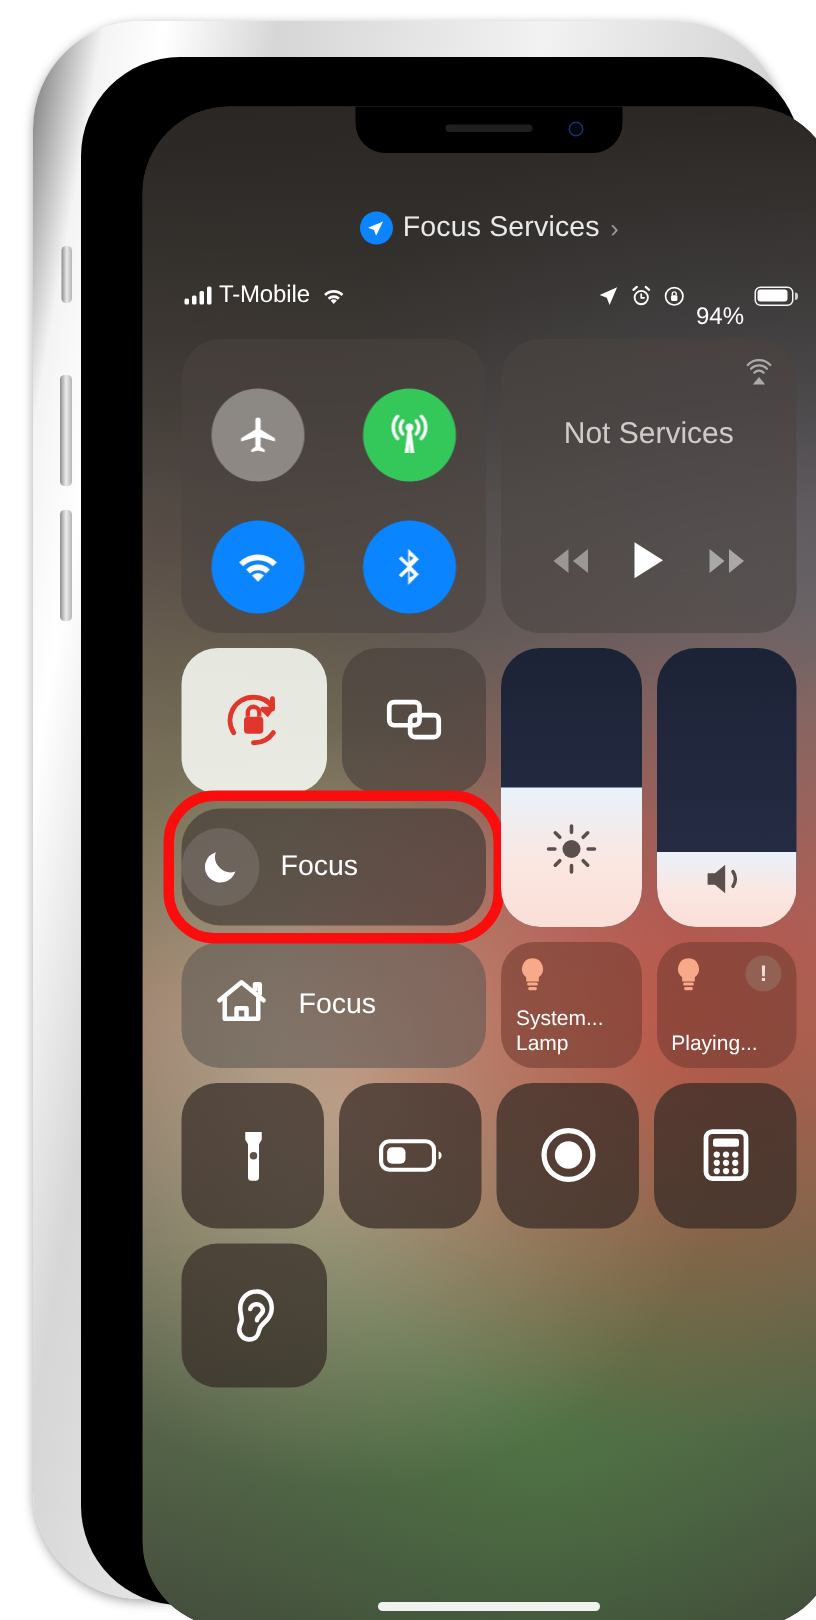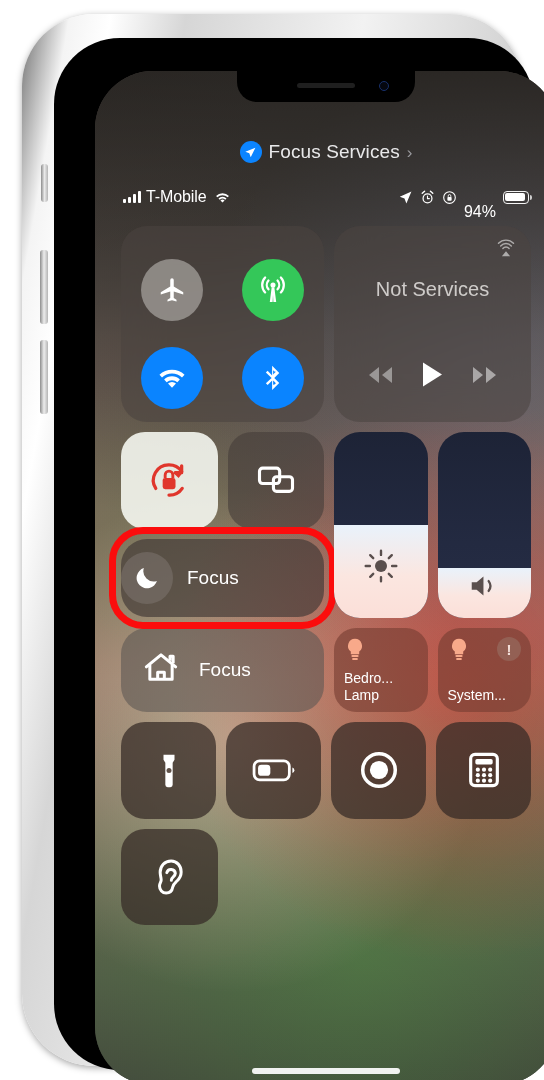--- a/index.html
+++ b/index.html
@@ -460,33 +460,33 @@
           </div>
 
           <div class="light-tile">
             <span>
               <svg width="22" height="28" viewBox="0 0 18 24">
                 <path d="M9 1.6a6 6 0 0 1 3.6 10.8v2.4H5.4v-2.4A6 6 0 0 1 9 1.6z" fill="#f8a98a"></path>
                 <rect x="5.9" y="15.4" width="6.2" height="1.8" rx=".9" fill="#f8a98a"></rect>
                 <rect x="6.5" y="18" width="5" height="1.8" rx=".9" fill="#f8a98a"></rect>
               </svg>
             </span>
-            <span class="light-name">Bedro... Lamp</span>
+            <span class="light-name">System... Lamp</span>
           </div>
 
           <div class="light-tile">
             <span>
               <svg width="22" height="28" viewBox="0 0 18 24">
                 <path d="M9 1.6a6 6 0 0 1 3.6 10.8v2.4H5.4v-2.4A6 6 0 0 1 9 1.6z" fill="#f8a98a"></path>
                 <rect x="5.9" y="15.4" width="6.2" height="1.8" rx=".9" fill="#f8a98a"></rect>
                 <rect x="6.5" y="18" width="5" height="1.8" rx=".9" fill="#f8a98a"></rect>
               </svg>
             </span>
             <span class="warning-badge">!</span>
-            <span class="light-name">System...</span>
+            <span class="light-name">Playing...</span>
           </div>
         </div>
 
         <div id="utility-row">
           <div class="util-tile">
             <svg width="40" height="40" viewBox="0 0 24 24">
               <path d="M8.7 2.8h6.6v3.1l-1.1 1.8v13.2a1.4 1.4 0 0 1-1.4 1.4h-1.6a1.4 1.4 0 0 1-1.4-1.4V7.7L8.7 5.9V2.8z" fill="#fff"></path>
               <circle cx="12" cy="12.3" r="1.5" fill="#5f5148"></circle>
             </svg>
           </div>

